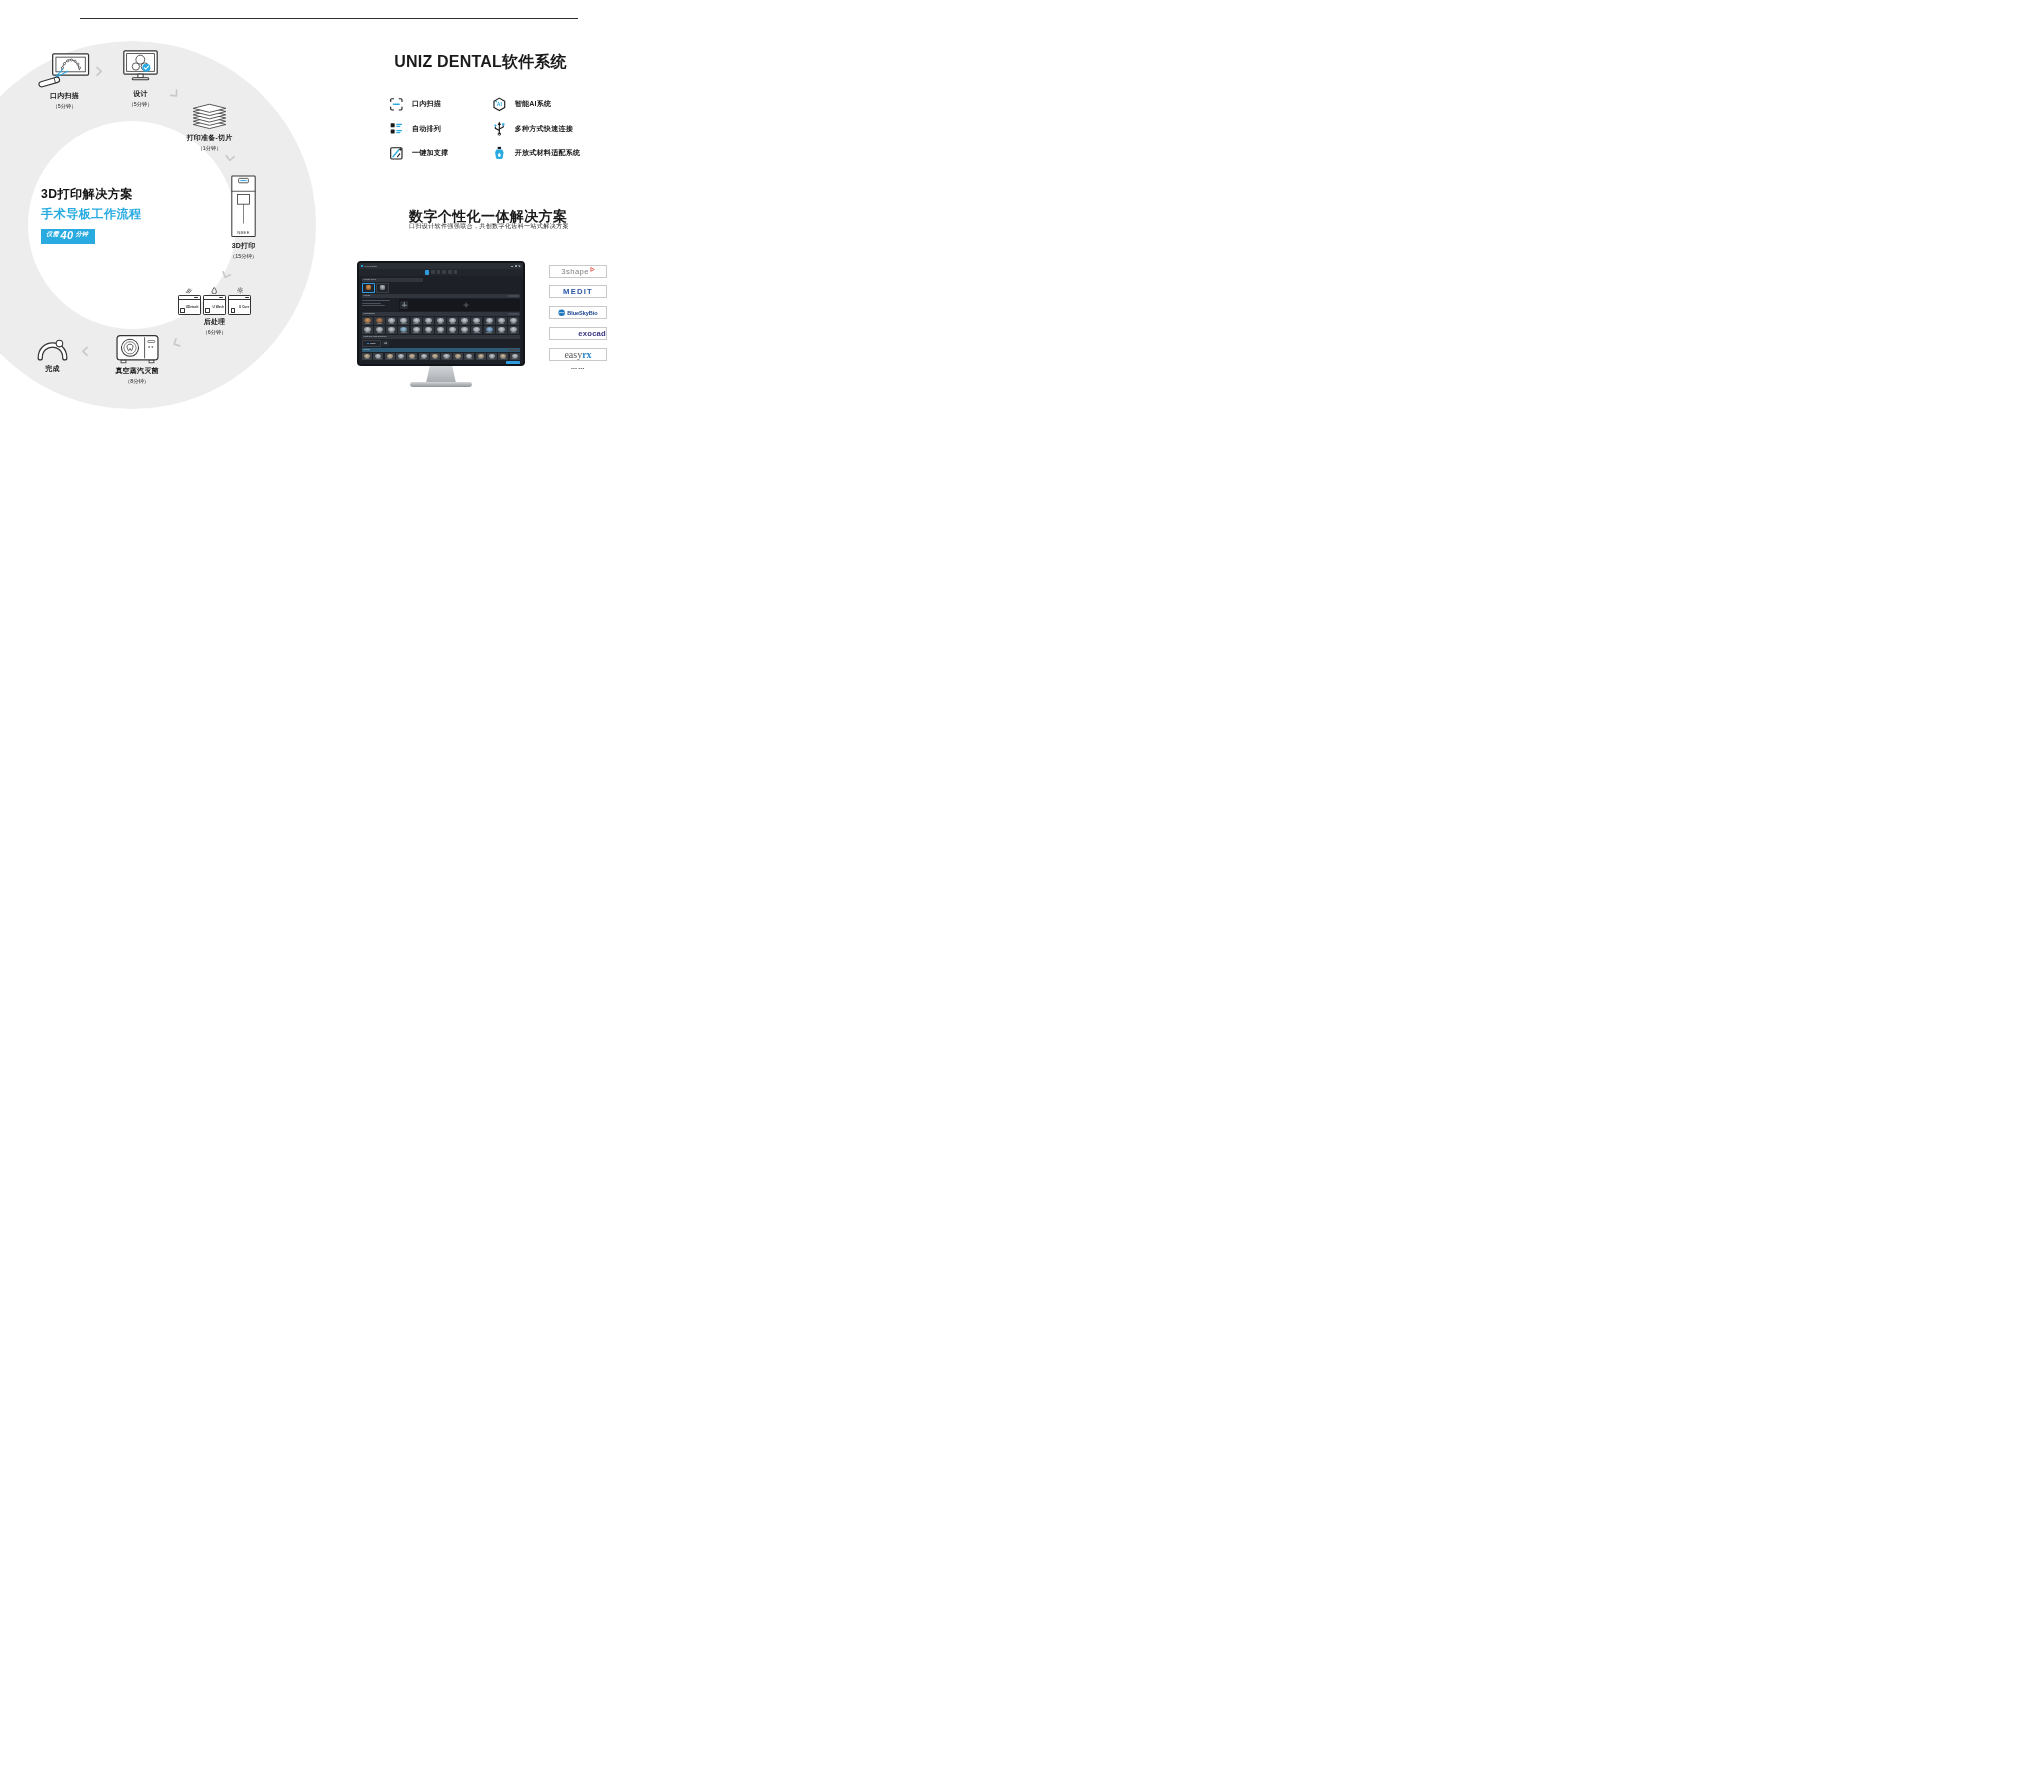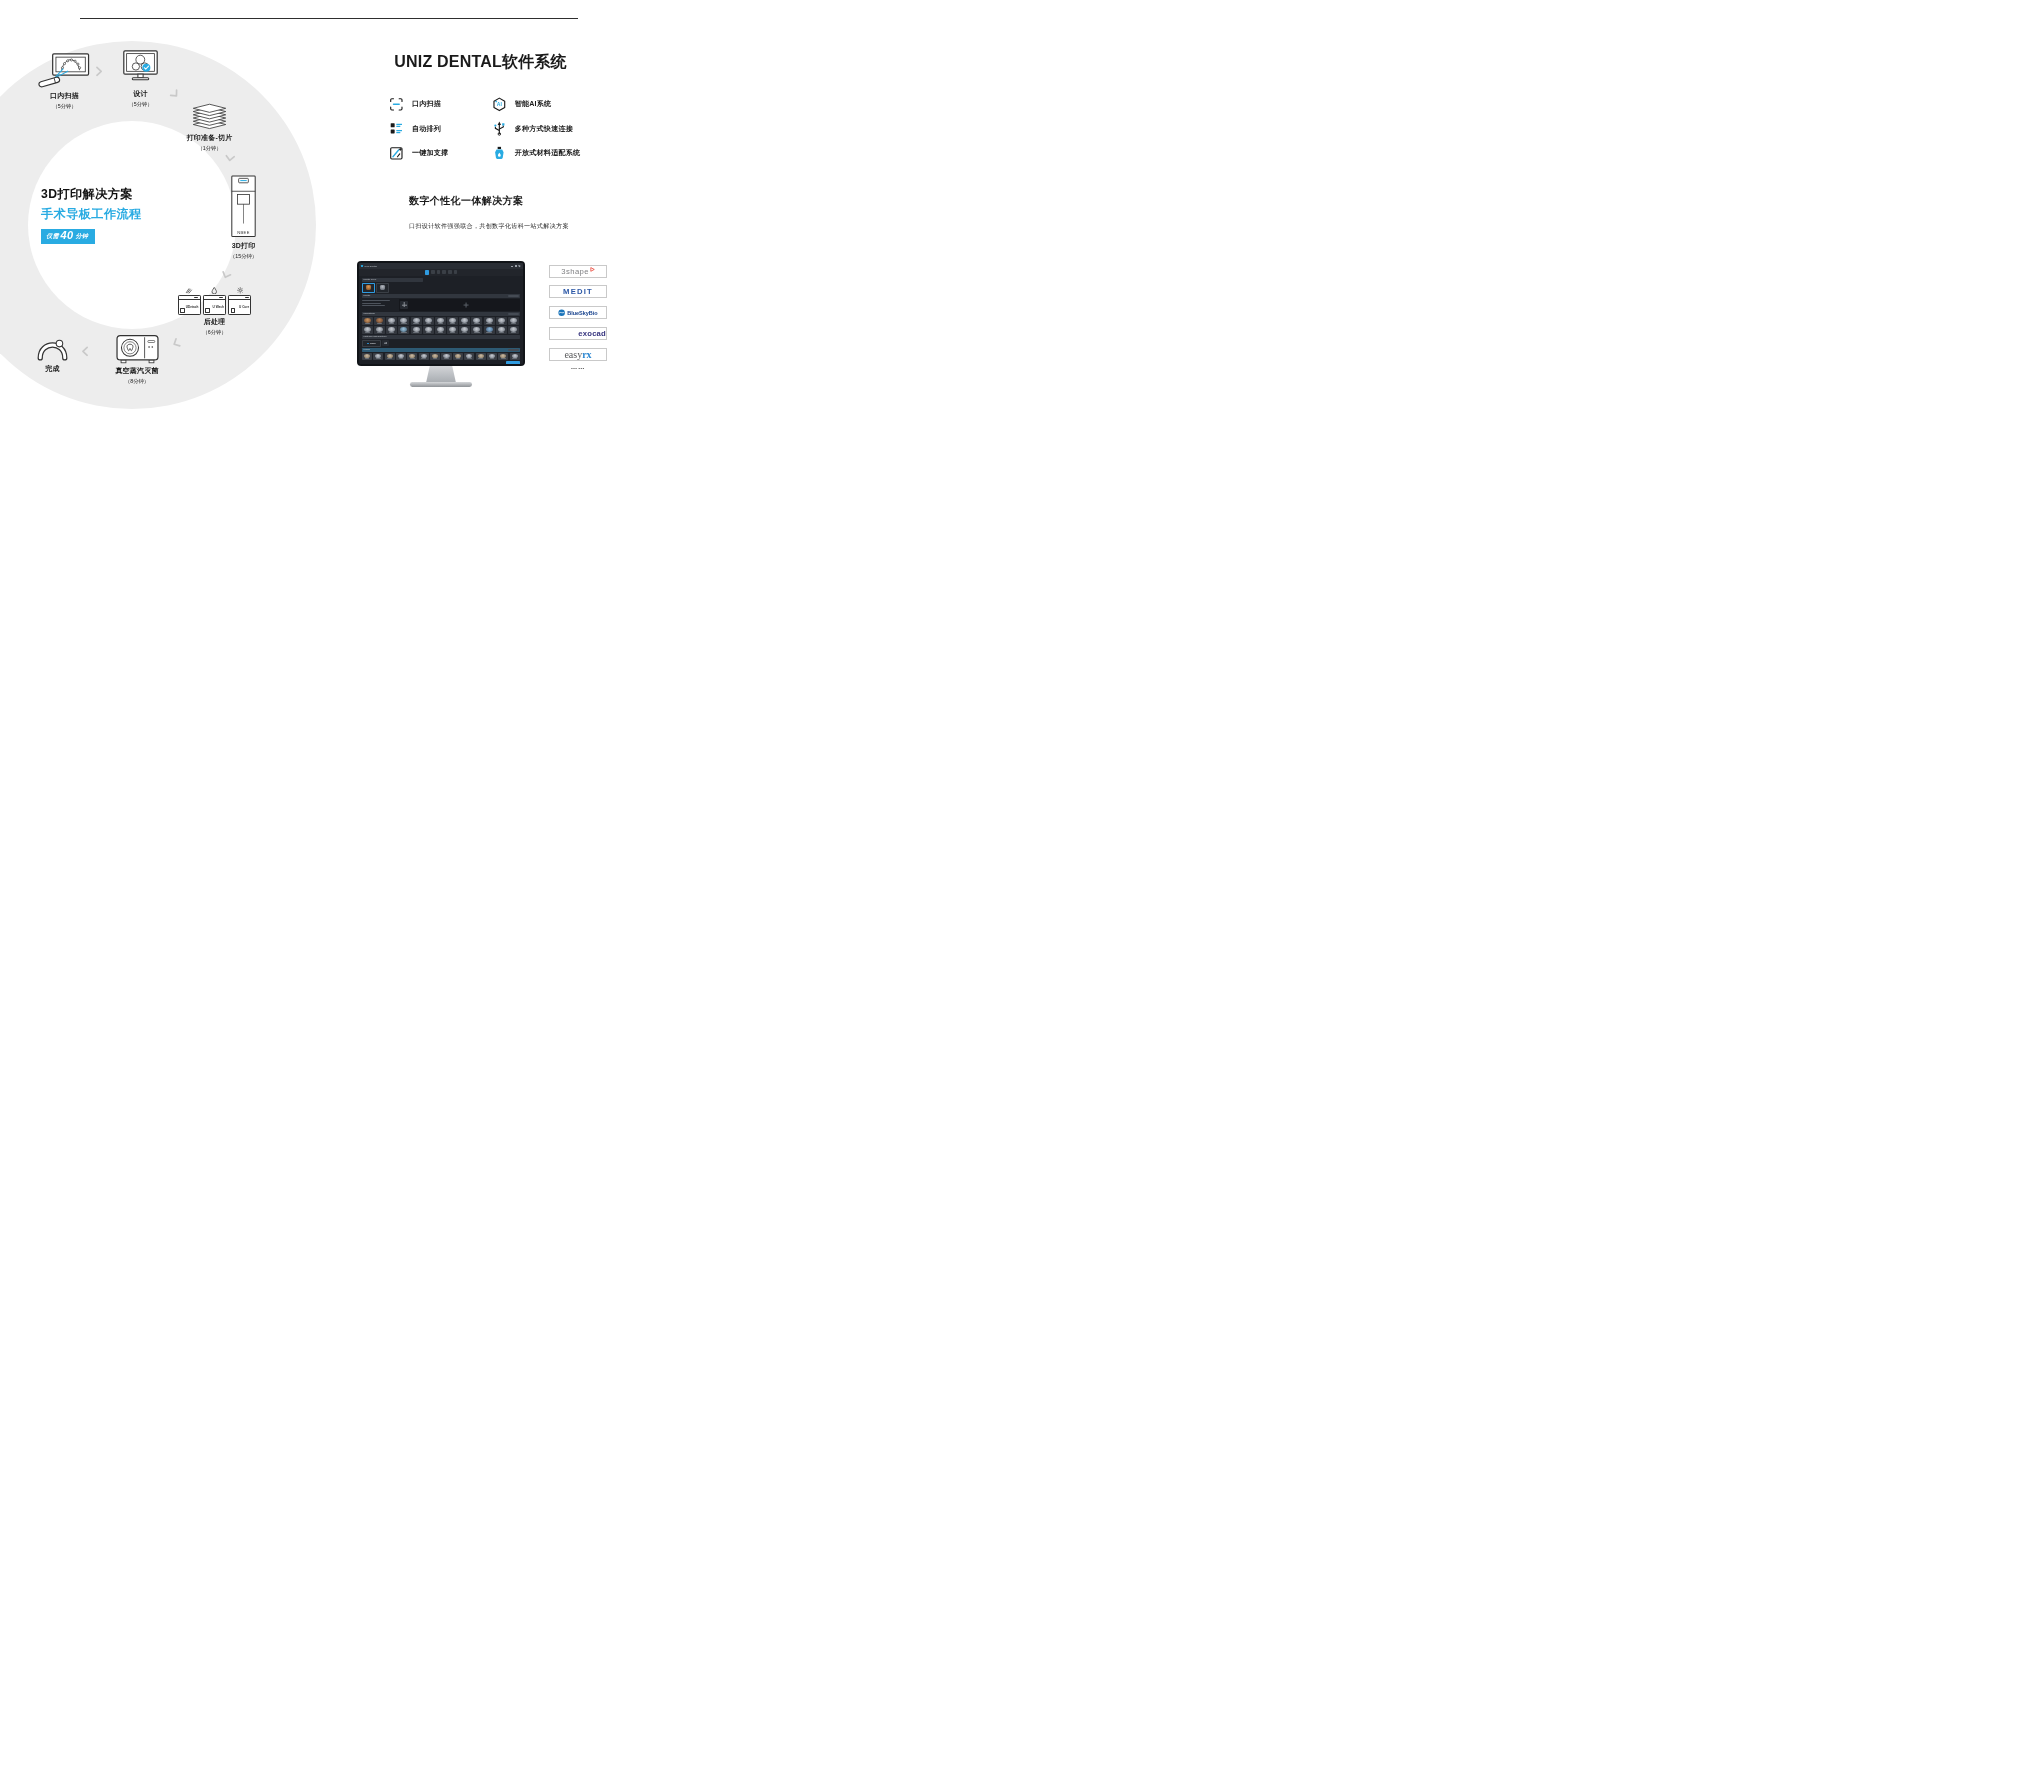--- a/index.html
+++ b/index.html
@@ -28,21 +28,21 @@
   .c1{left:95px;top:66px;}
   .c2{left:171px;top:89px;transform:rotate(48deg);}
   .c3{left:226px;top:153px;transform:rotate(97deg);}
   .c4{left:222px;top:270px;transform:rotate(112deg);}
   .c5{left:172px;top:338px;transform:rotate(152deg);}
   .c6{left:81px;top:346px;transform:rotate(180deg);}
 
   .center-copy{position:absolute;left:41px;top:186px;width:130px;}
   .cc1{font-size:12.2px;font-weight:800;letter-spacing:0.4px;color:#111;white-space:nowrap;}
   .cc2{font-size:12.2px;font-weight:800;letter-spacing:0.4px;color:#29abe2;margin-top:2.8px;white-space:nowrap;}
-  .badge{display:inline-flex;align-items:flex-end;gap:2px;background:#29abe2;color:#fff;font-style:italic;
+  .badge{display:inline-flex;align-items:flex-start;gap:2px;background:#29abe2;color:#fff;font-style:italic;
          padding:1.6px 7.3px 2.4px 5.3px;margin-top:6.1px;}
   .badge .bp,.badge .bs{font-size:6.1px;font-weight:700;}
   .badge .bn{font-size:11px;font-weight:800;line-height:1;letter-spacing:0.4px;}
 
   
   .machines{display:flex;justify-content:center;gap:2.4px;align-items:flex-end;}
   .machine{width:23px;}
   .machine svg{height:6.5px;display:block;margin:0 auto 1.2px;}
   .m-box{position:relative;height:20.4px;border:0.8px solid #333;border-radius:1.2px;background:#fff;box-sizing:border-box;}
   .m-box::before{content:"";position:absolute;left:0;right:0;top:3.3px;border-bottom:0.8px solid #333;}
@@ -51,21 +51,21 @@
   .m-logo{position:absolute;left:1.2px;bottom:1.2px;width:2.8px;height:2.8px;border:0.4px solid #333;border-radius:0.4px;}
 
   
   .sw-title{position:absolute;left:387px;top:52px;width:187px;text-align:center;font-size:16px;font-weight:800;letter-spacing:0.2px;white-space:nowrap;}
 
   .features{position:absolute;left:389px;top:97px;display:grid;grid-template-columns:18px 75px 18px auto;
             column-gap:4.9px;row-gap:9.8px;align-items:center;}
   .f-ico{width:14.7px;height:14.7px;}
   .f-label{font-size:7.1px;font-weight:600;letter-spacing:0.2px;white-space:nowrap;}
 
-  .sol-title{position:absolute;left:409px;top:194px;font-size:10px;font-weight:800;letter-spacing:0.4px;white-space:nowrap;}
+  .sol-title{position:absolute;left:409px;top:208px;font-size:14px;font-weight:800;letter-spacing:0.4px;white-space:nowrap;}
   .sol-sub{position:absolute;left:409px;top:222px;font-size:6.1px;letter-spacing:0.3px;color:#222;white-space:nowrap;}
 
   
   .imac-neck{position:absolute;left:426px;top:364px;width:30px;height:19px;
              background:linear-gradient(180deg,#d8dadd,#a7abb0);clip-path:polygon(14% 0,86% 0,100% 100%,0 100%);}
   .imac-base{position:absolute;left:410px;top:382px;width:62px;height:4.9px;border-radius:2.4px;
              background:linear-gradient(180deg,#d4d6d9,#8f9397);}
   .imac-screen{position:absolute;left:357px;top:261px;width:168px;height:105px;background:#111418;border-radius:4.1px;
                padding:2.4px;box-sizing:border-box;}
   .scr{width:100%;height:100%;background:#1d2026;border-radius:1.2px;overflow:hidden;display:flex;flex-direction:column;}

